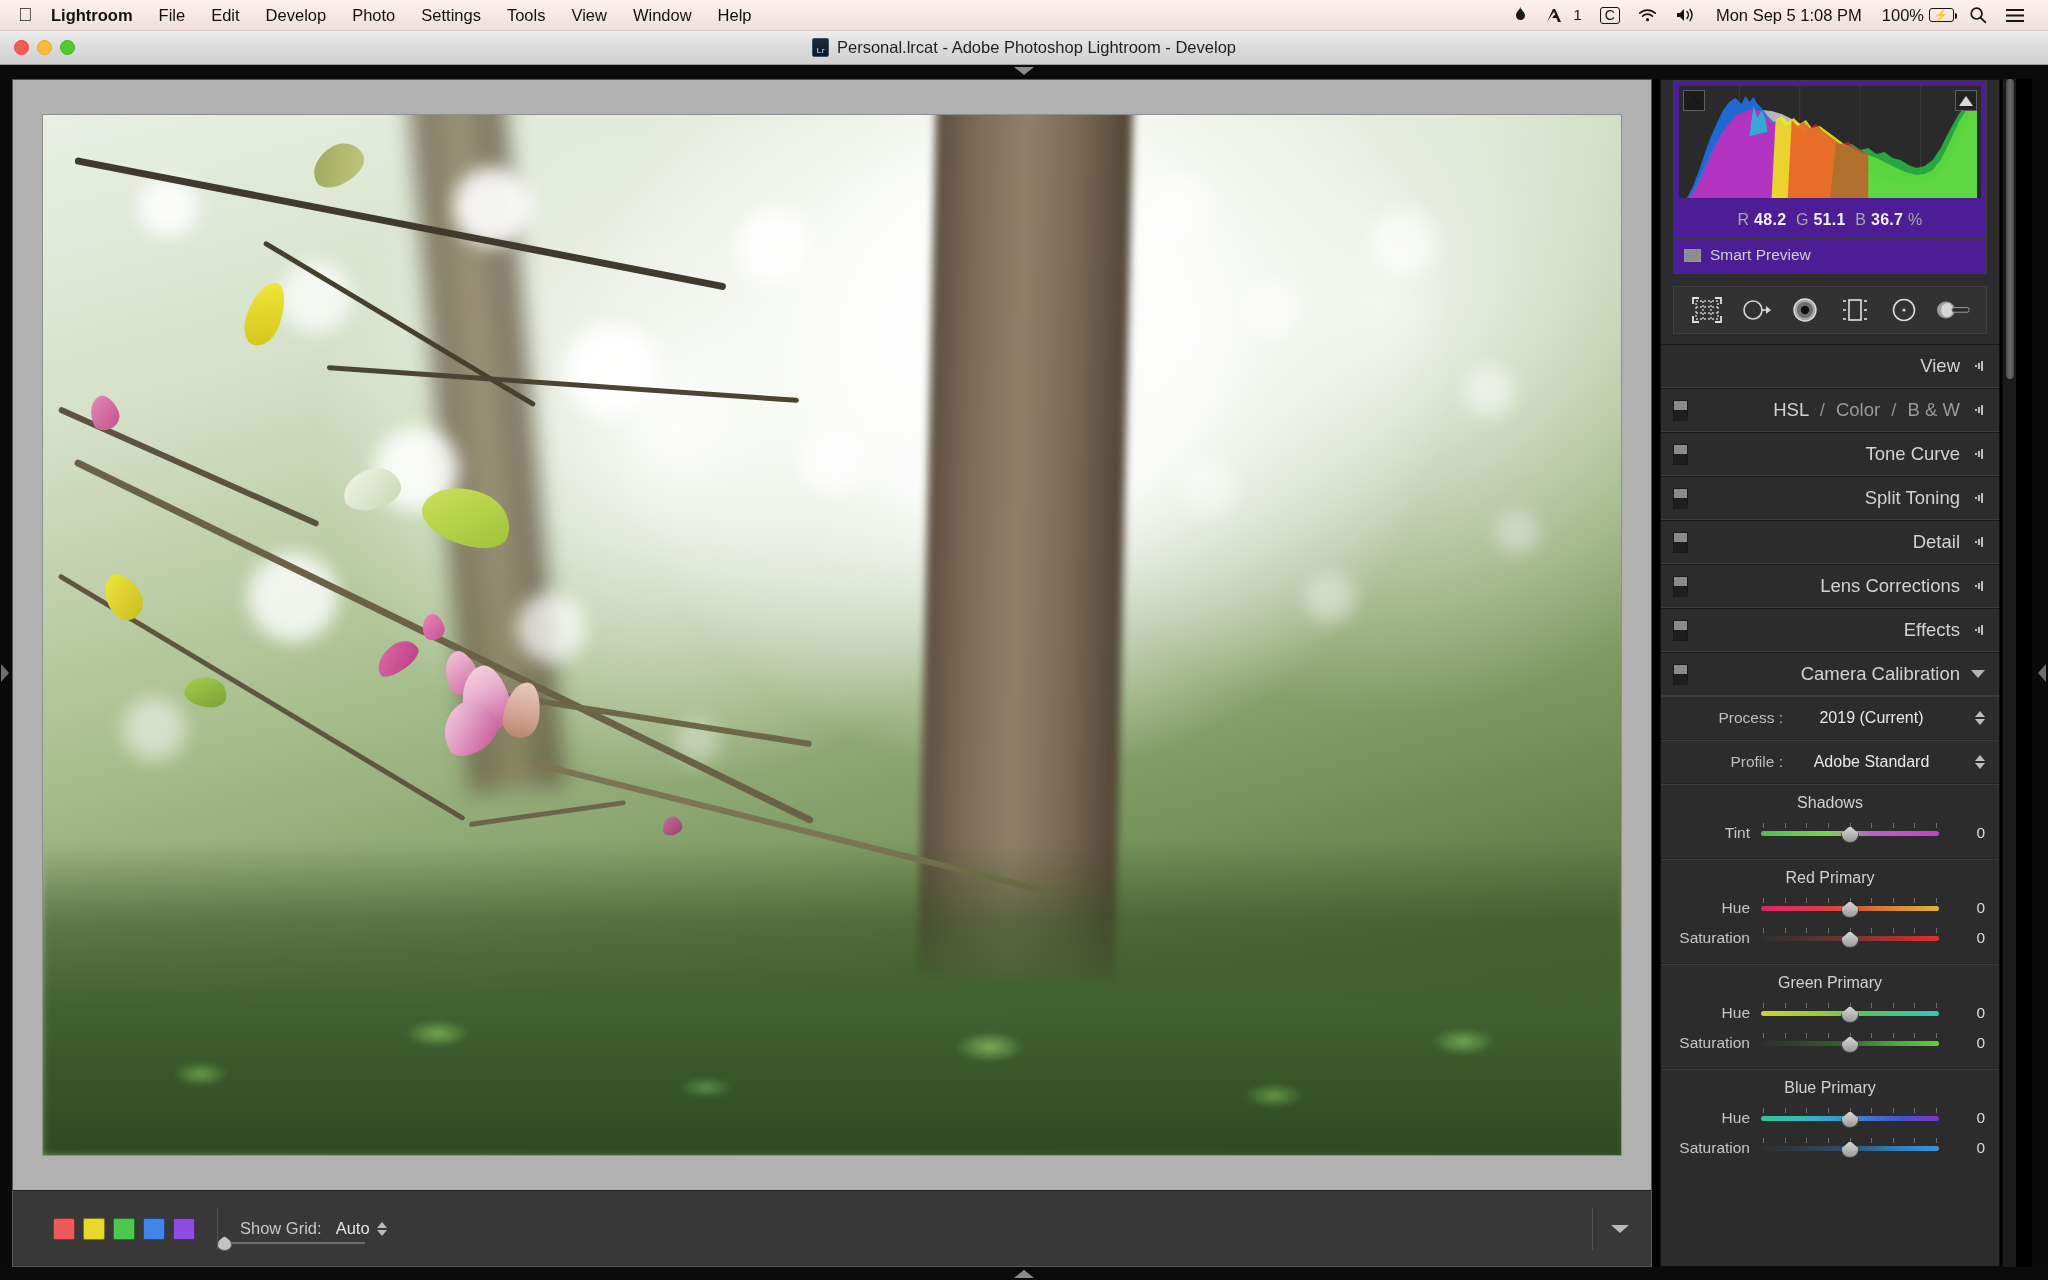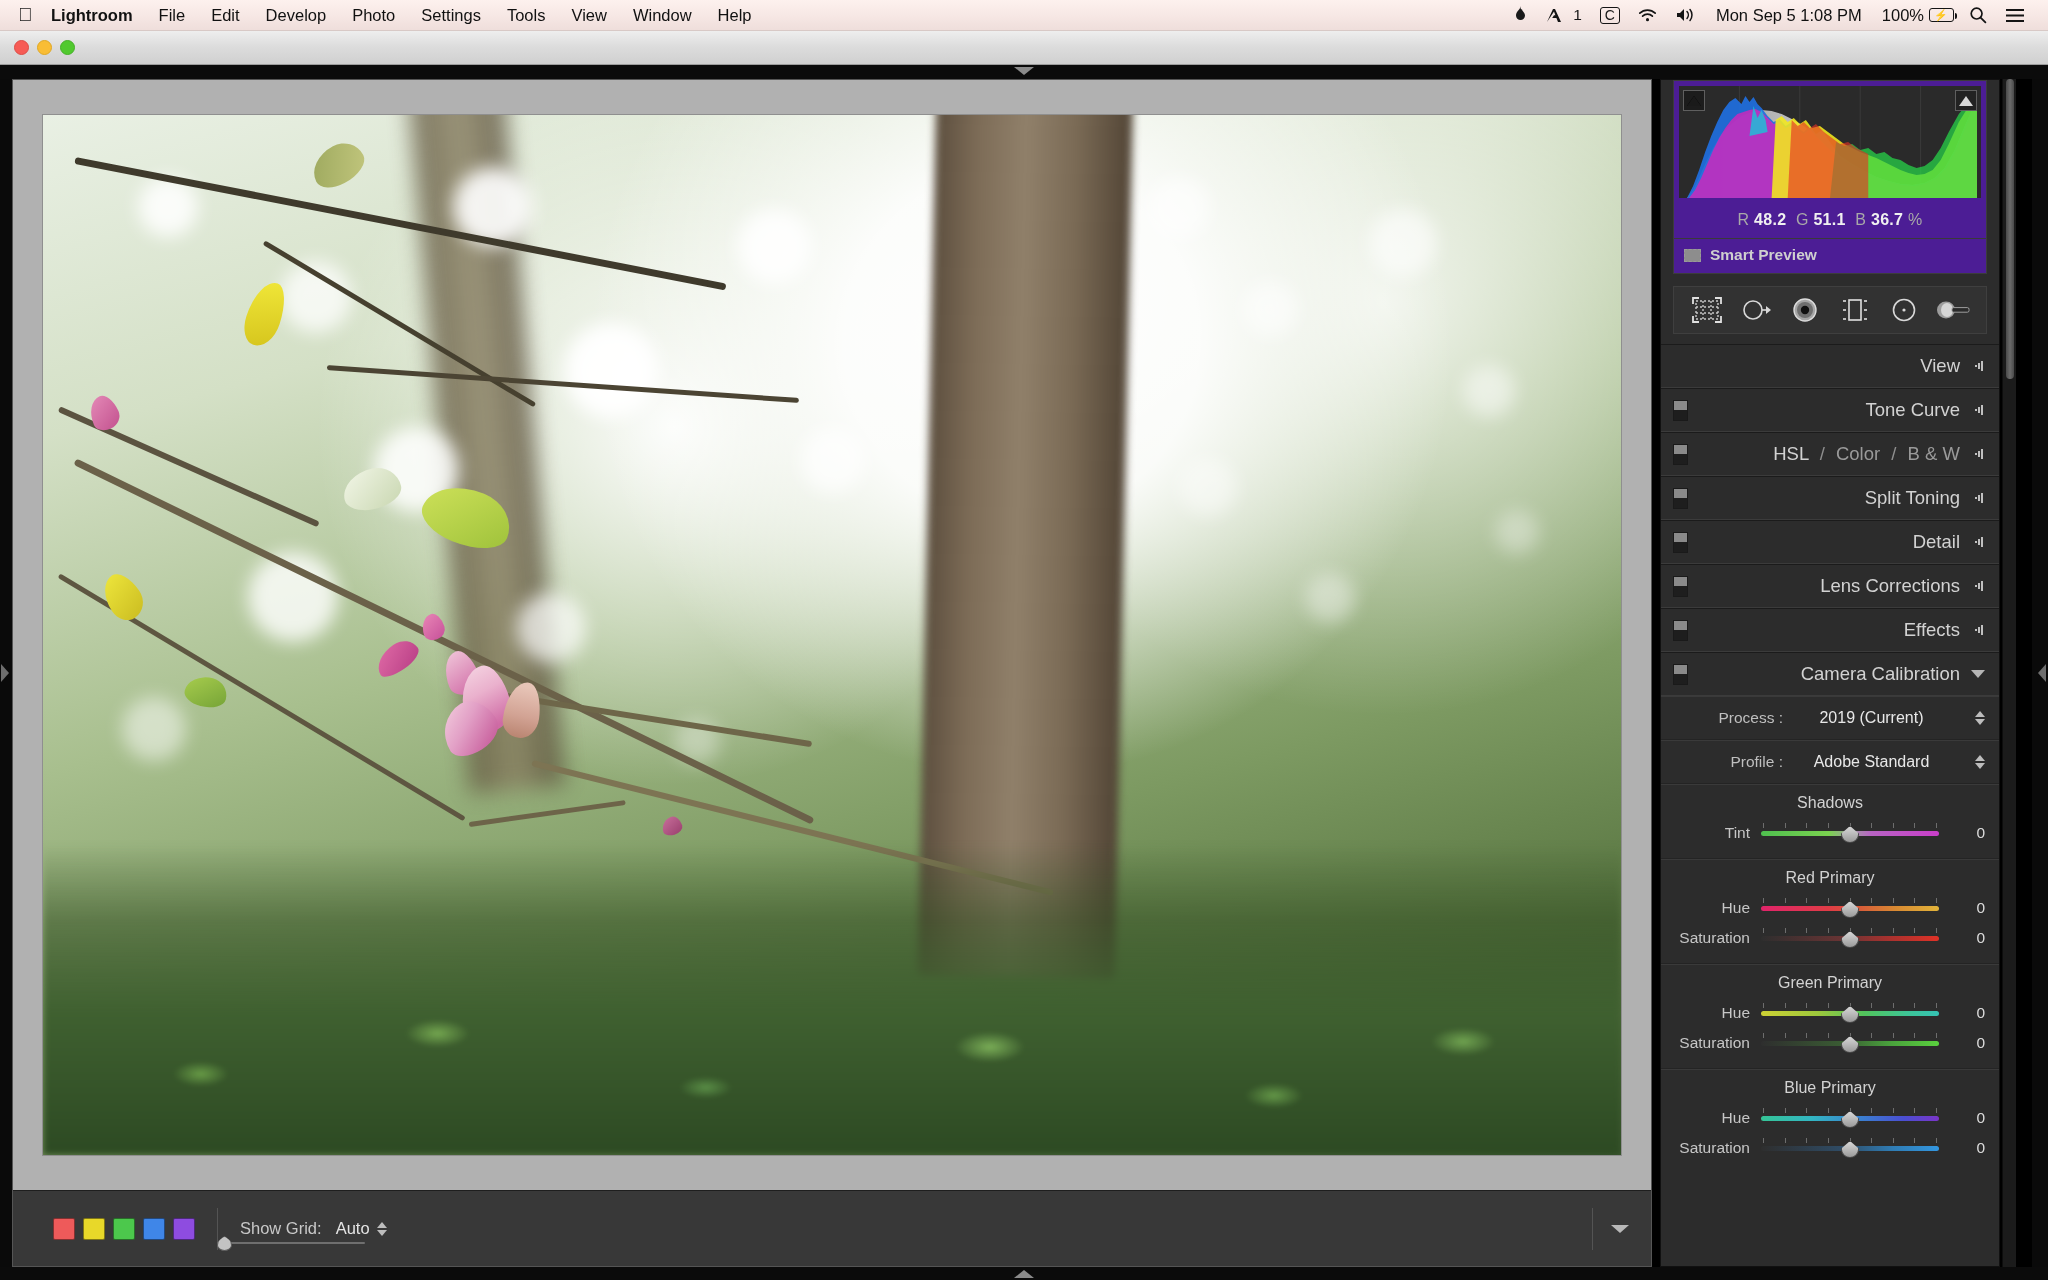--- a/index.html
+++ b/index.html
@@ -144,21 +144,21 @@
   .clipbtn.l .t{ border-bottom:10px solid #2e2e2e; filter:drop-shadow(0 0 0 #000);}
   .clipbtn.r .t{ border-bottom:10px solid #d8d8d8;}
   .clipbtn.l{ background:#1c1c1c; }
   .clipbtn.l .t{ border-bottom-color:#1a1a1a; }
   .clipbtn.l:before{content:"";position:absolute;width:0;height:0;border-left:7px solid transparent;border-right:7px solid transparent;border-bottom:10px solid #111;}
   .rgbline{ text-align:center; padding:8px 0 9px; font-size:16px; color:#cfcfcf; letter-spacing:.3px;}
   .rgbline b{ color:#f0f0f0; font-weight:bold; }
   .rgbline .lbl{ color:#a8a8a8; }
   .smartprev{ display:flex; align-items:center; gap:9px; padding:7px 0 9px 10px; border-top:1px solid #3a3a3a; }
   .sp-icon{ width:17px;height:13px; border:1px dashed #9a9a9a; background:#8d8d8d; }
-  .smartprev span{ color:#cfcfcf; font-size:15.5px;font-weight:bold;}
+  .smartprev span{ color:#cfcfcf; font-size:15.5px;}
 
   .toolstrip{ margin:12px 12px 0 12px; height:48px; background:#323232; border:1px solid #3f3f3f;
      display:flex; align-items:center; justify-content:space-around; padding:0 8px;}
   .tool{ width:40px;height:34px; display:flex; align-items:center; justify-content:center; }
 
   .panel-row{ height:44px; display:flex; align-items:center; justify-content:flex-end;
       padding:0 14px 0 12px; border-top:1px solid #1b1b1b; border-bottom:1px solid #3b3b3b;
       background:#2c2c2c; gap:11px; position:relative; }
   .panel-row .sqbtn{ position:absolute; left:12px; width:15px; height:21px; background:linear-gradient(180deg,#8a8a8a 0%,#8a8a8a 48%,#1e1e1e 50%,#1e1e1e 100%);
       border:1px solid #1a1a1a; }
@@ -272,20 +272,24 @@
       </svg>
     </div>
   </div>
 </div>
 
 <div id="titlebar">
   <div class="traffic">
     <span class="tl r"></span>
     <span class="tl y"></span>
     <span class="tl g"></span>
+  </div>
+  <div class="title-center">
+    <span class="lr-badge">Lr</span>
+    <span>Personal.lrcat - Adobe Photoshop Lightroom - Develop</span>
   </div>
 </div>
 
 <div id="lrbody">
 
   <div id="topstrip">
     <span class="tri"></span>
   </div>
 
   <div id="leftarrow">
@@ -507,47 +511,47 @@
             <rect x="7" y="6" width="2" height="2"></rect>
                 <rect x="10" y="6" width="2" height="2"></rect>
             <rect x="10" y="8" width="2" height="2"></rect>
           </g>
             </svg>
         </span>
       </div>
 
       <div class="panel-row">
         <span class="sqbtn"></span>
-        <span class="panel-name">Tone Curve</span>
+        <span class="panel-name">
+          <span>HSL</span>
+          <span class="sep">/</span>
+          <span class="dim">Color</span>
+          <span class="sep">/</span>
+          <span class="dim">B &amp; W</span>
+        </span>
         <span class="sw-icon">
           <svg width="14" height="13" viewBox="0 0 14 13">
               <g fill="#c0c0c0">
             <rect x="10" y="0" width="2" height="2"></rect>
                 <rect x="7" y="2" width="2" height="2"></rect>
                 <rect x="10" y="2" width="2" height="2"></rect>
             <rect x="4" y="4" width="2" height="2"></rect>
                 <rect x="7" y="4" width="2" height="2"></rect>
                 <rect x="10" y="4" width="2" height="2"></rect>
             <rect x="7" y="6" width="2" height="2"></rect>
                 <rect x="10" y="6" width="2" height="2"></rect>
             <rect x="10" y="8" width="2" height="2"></rect>
           </g>
             </svg>
         </span>
       </div>
 
       <div class="panel-row">
         <span class="sqbtn"></span>
-        <span class="panel-name">
-          <span>HSL</span>
-          <span class="sep">/</span>
-          <span class="dim">Color</span>
-          <span class="sep">/</span>
-          <span class="dim">B &amp; W</span>
-        </span>
+        <span class="panel-name">Tone Curve</span>
         <span class="sw-icon">
           <svg width="14" height="13" viewBox="0 0 14 13">
               <g fill="#c0c0c0">
             <rect x="10" y="0" width="2" height="2"></rect>
                 <rect x="7" y="2" width="2" height="2"></rect>
                 <rect x="10" y="2" width="2" height="2"></rect>
             <rect x="4" y="4" width="2" height="2"></rect>
                 <rect x="7" y="4" width="2" height="2"></rect>
                 <rect x="10" y="4" width="2" height="2"></rect>
             <rect x="7" y="6" width="2" height="2"></rect>

